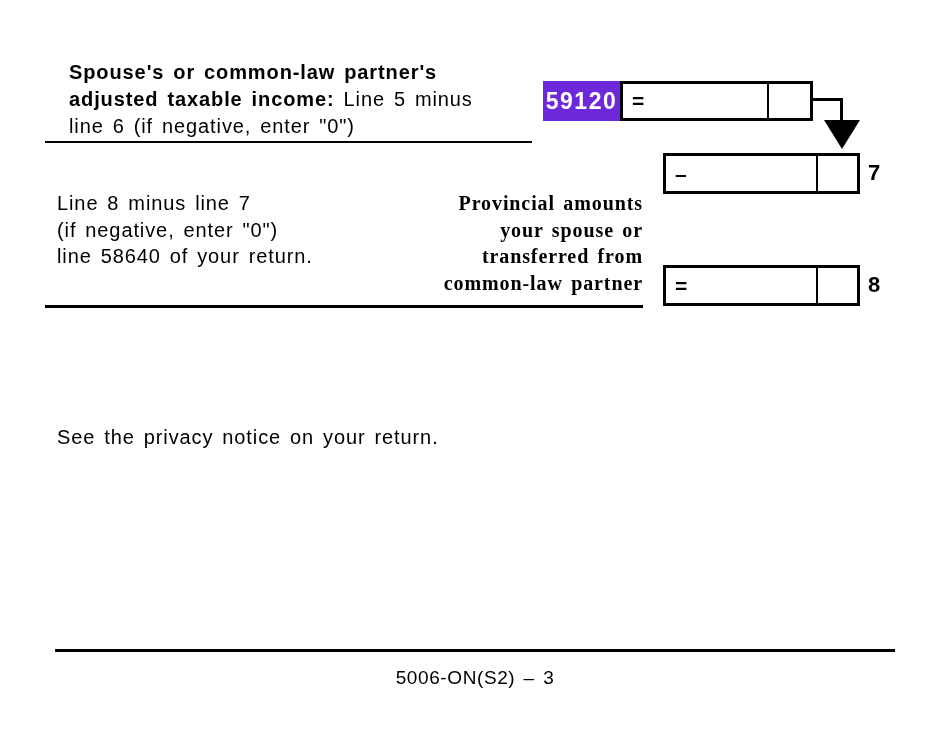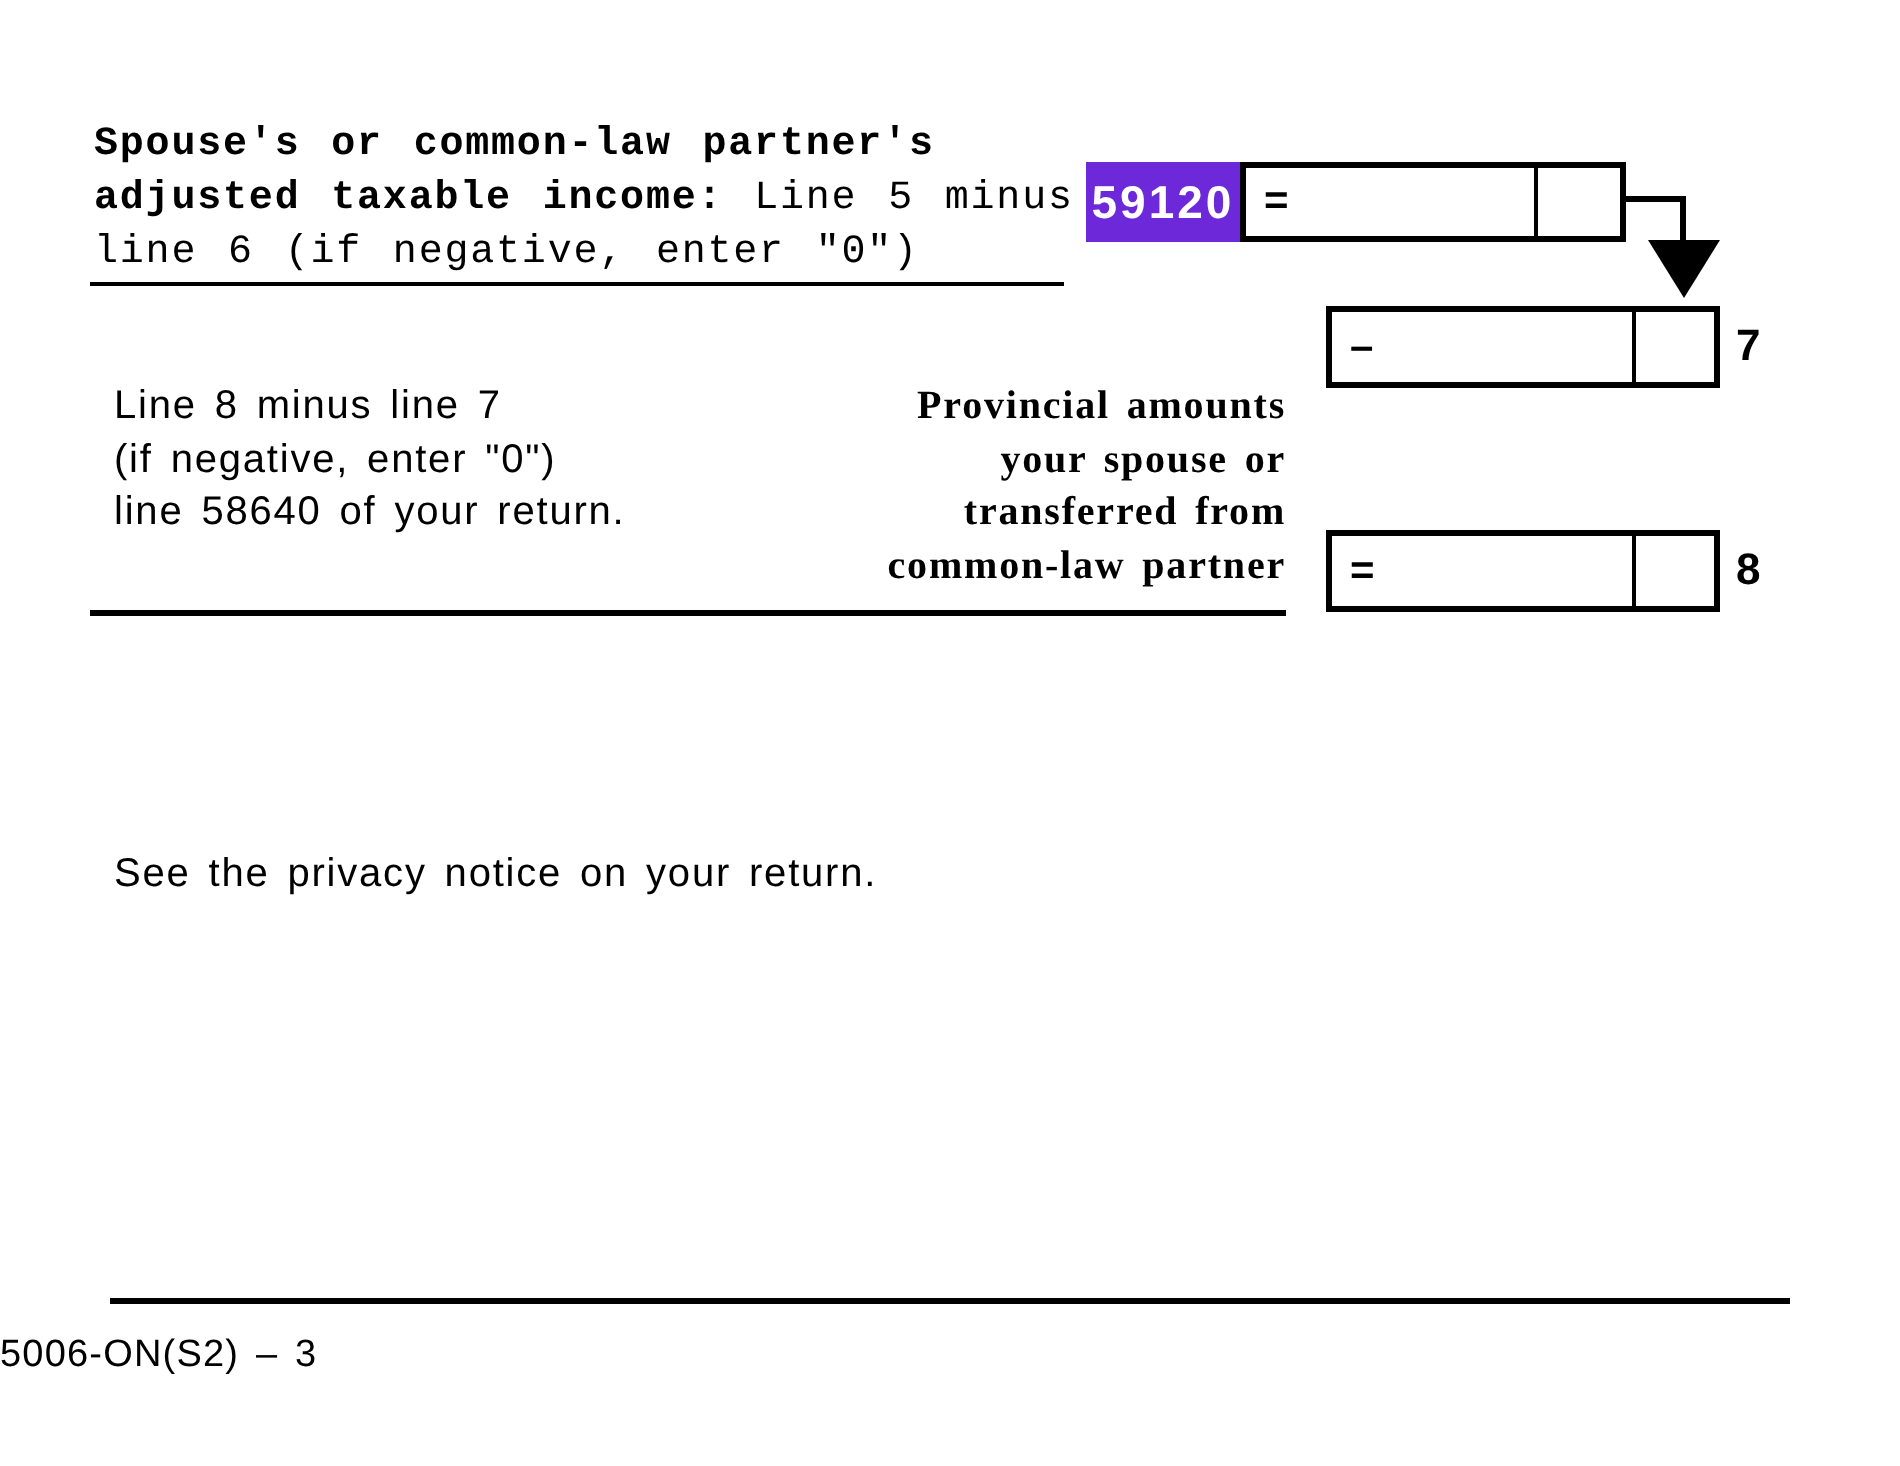--- a/index.html
+++ b/index.html
@@ -65,26 +65,26 @@
   
   .arrow-seg { background: #000000; }
   .arrow-head {
     width: 0; height: 0;
     border-left: 18px solid transparent;
     border-right: 18px solid transparent;
     border-top: 29px solid #000000;
   }
 
   .right-align { text-align: right; }
-  .center { }
+  .center { text-align: center; }
 </style>
 </head>
 <body>
 
-<div class="abs txt" style="left:47px; top:59px;font-family:Liberation Mono, monospace;">
+<div class="abs txt" style="left:69px; top:59px;">
   <div><span class="b">Spouse's or common-law partner's</span></div>
   <div>
     <span class="b">adjusted taxable income:</span>
     <span>Line 5 minus</span>
   </div>
   <div><span>line 6 (if negative, enter "0")</span></div>
 </div>
 
 <div class="abs rule" style="left:45px; top:141px; width:487px; height:2px;"></div>
 

